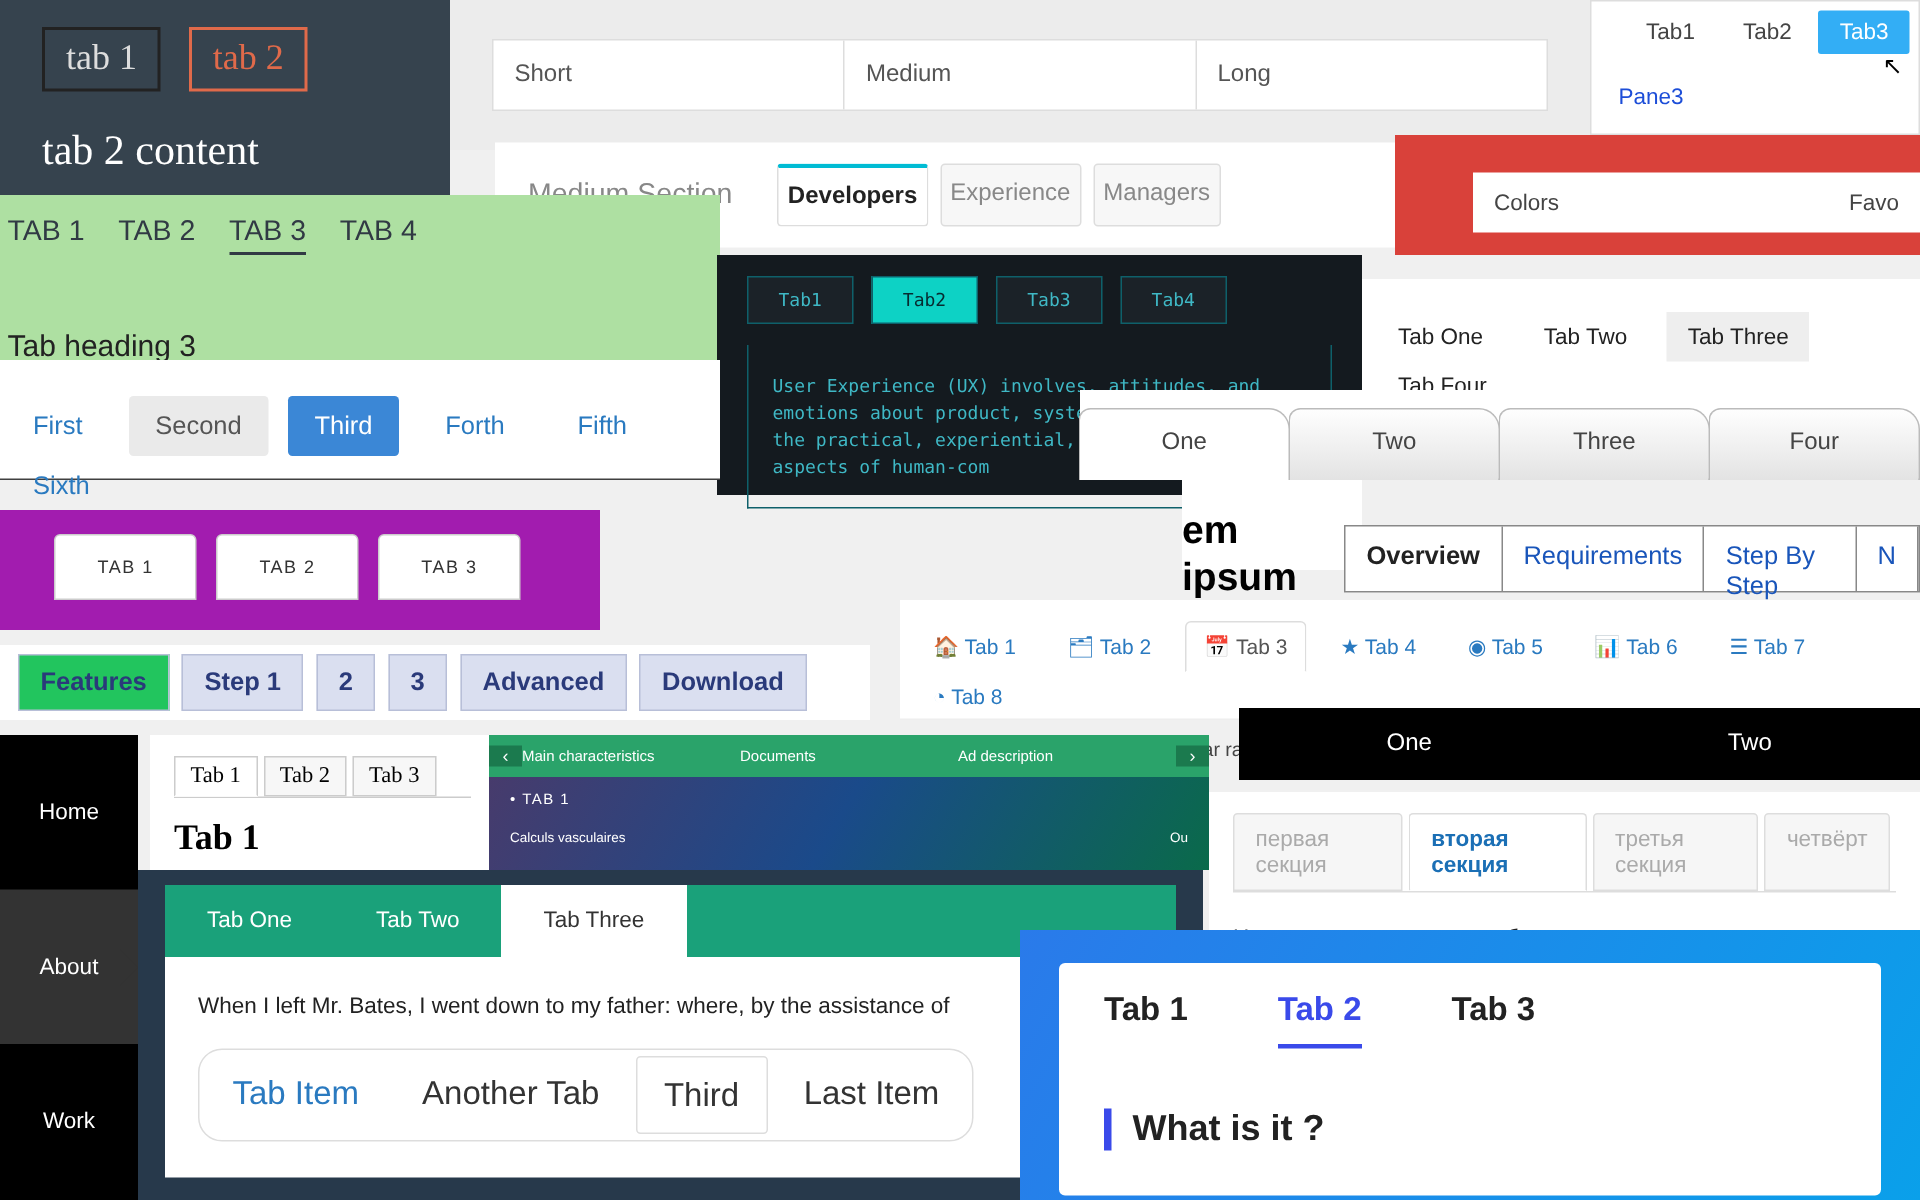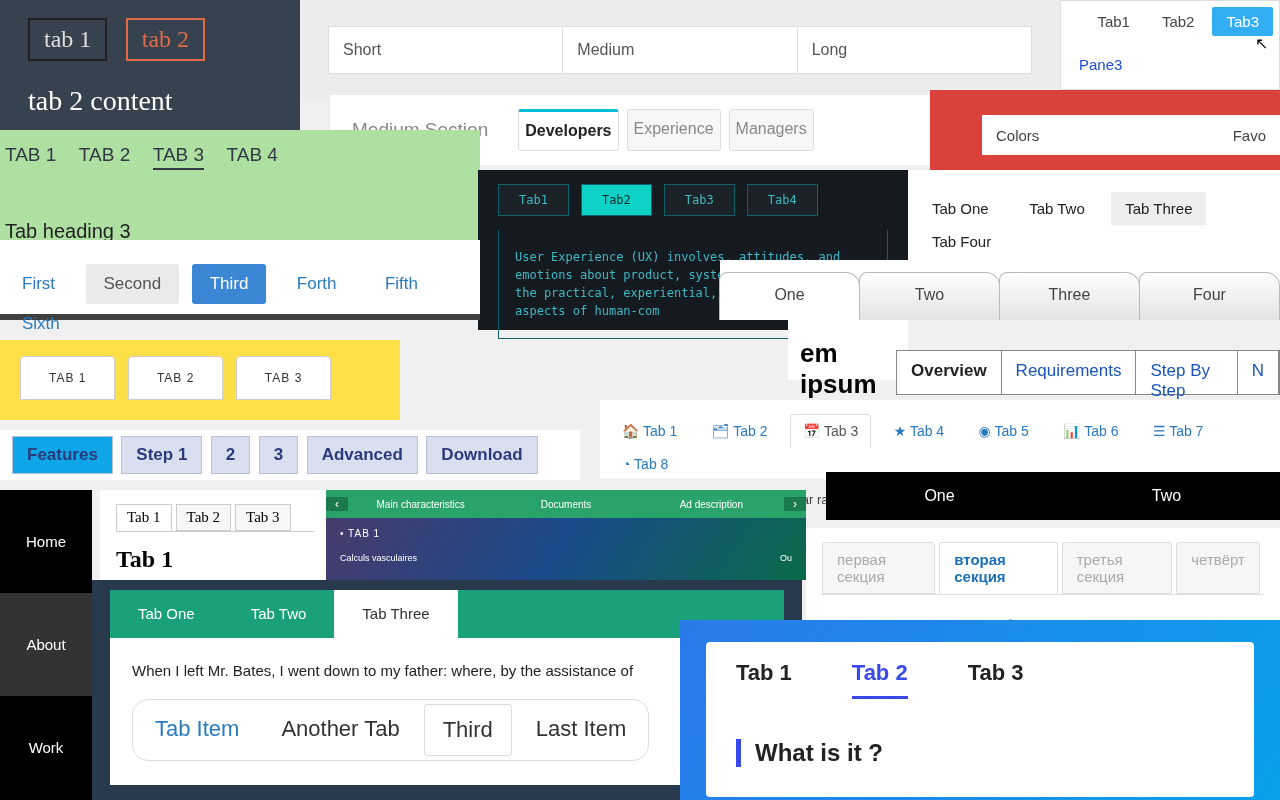--- a/index.html
+++ b/index.html
@@ -44,59 +44,59 @@
 #pF .hd{margin-top:50px;font-size:20px;color:#222}
 
 
 #pG{left:478px;top:170px;width:430px;height:160px;background:#141a1f;padding:14px 20px}
 #pG .row{display:flex;gap:12px}
 #pG .tb{background:#1b2228;border:1px solid #0e606a;color:#3fb8c5;font-size:12px;font-family:monospace;padding:8px 20px}
 #pG .tb.act{background:#0dd2c5;color:#072b30}
 #pG .txt{margin-top:14px;border:1px solid #0e606a;border-top:none;padding:18px 16px;color:#3fb8c5;font-family:monospace;font-size:12px;line-height:1.5}
 
 
-#pH{left:908px;top:170px;width:372px;height:90px;background:#fff;padding:22px 10px 0}
+#pH{left:908px;top:186px;width:372px;height:90px;background:#fff;padding:22px 10px 0}
 #pH .tb{display:inline-block;font-size:15px;padding:8px 14px;color:#222;margin-right:8px}
 #pH .tb.act{background:#eee}
 #pH .txt{margin-top:14px;font-size:14px;color:#222}
 
 
-#pI{left:0;top:240px;width:480px;height:80px;background:#fff;padding:24px 4px 0;border-bottom:6px solid #404040}
+#pI{left:0;top:240px;width:480px;height:80px;background:#fff;padding:24px 4px 0;border-bottom:1px solid #404040}
 #pI .tb{display:inline-block;font-size:17px;color:#2a7ac0;padding:10px 18px;margin-right:8px}
 #pI .tb.pill{background:#eaeaea;color:#555;border-radius:3px}
 #pI .tb.act{background:#3b87d6;color:#fff;border-radius:3px}
 
 
 #pJ{left:720px;top:260px;width:560px;height:60px;background:#fff;border-bottom:1px solid #bbb}
 #pJ .row{display:flex;height:48px;margin-top:12px}
 #pJ .tb{flex:1;text-align:center;line-height:44px;font-size:16px;color:#444;border:1px solid #bbb;border-bottom:none;border-radius:8px 14px 0 0;background:linear-gradient(#fefefe,#e3e3e3);margin-left:-1px}
 #pJ .tb.act{background:#fff}
 
 
-#pK{left:788px;top:320px;width:120px;height:60px;background:#fff;font-size:26px;font-weight:700;padding:18px 12px}
-
-
-#pL{left:0;top:340px;width:400px;height:80px;background:#fde047;padding:16px 20px}
+#pK{left:788px;top:320px;width:120px;height:60px;background:#fff;font-size:26px;font-weight:700;padding:18px 0}
+
+
+#pL{left:0;top:340px;width:400px;height:80px;background:#a21caf;padding:16px 36px}
 #pL .tb{display:inline-block;border:1px solid #ccc;border-radius:4px 4px 0 0;font-size:12px;letter-spacing:1px;padding:14px 28px;margin-right:8px;color:#333;background:#fff}
 
 
 #pM{left:896px;top:350px;width:384px;height:45px;background:#fff;border:1px solid #888;display:flex}
 #pM .tb{font-size:17px;padding:10px 14px;border-right:1px solid #888;color:#1955ba}
 #pM .tb.act{color:#222;font-weight:700}
 
 
 #pN{left:600px;top:400px;width:680px;height:80px;background:#fff;padding:14px 10px;border-bottom:1px solid #eee}
 #pN .tb{display:inline-block;font-size:14px;color:#2a7ac0;padding:8px 12px;margin-right:6px}
 #pN .tb.act{border:1px solid #ddd;border-bottom-color:#fff;border-radius:4px 4px 0 0;color:#555}
 #pN .txt{font-size:13px;color:#444;margin-top:12px}
 
 
 #pO{left:0;top:430px;width:580px;height:50px;background:#fff;padding:6px 12px}
 #pO .tb{display:inline-block;background:#dadff0;border:1px solid #b8bfd8;color:#2a3a7a;font-weight:700;font-size:17px;padding:8px 14px;margin-right:4px}
-#pO .tb.act{background:#0ea5e9}
+#pO .tb.act{background:#22c55e}
 
 
 #pP{left:826px;top:472px;width:454px;height:48px;background:#000;display:flex;color:#fff}
 #pP .tb{flex:1;text-align:center;line-height:48px;font-size:16px}
 
 
 #pQ{left:0;top:490px;width:92px;height:310px;background:#000}
 #pQ .tb{height:103px;display:flex;align-items:center;justify-content:center;color:#fff;font-size:15px;position:relative}
 #pQ .tb.act{background:#333}
 #pQ .tb.act:after{content:"";position:absolute;right:-12px;top:50%;margin-top:-12px;border:12px solid transparent;border-left-color:#333}
@@ -105,21 +105,21 @@
 #pR{left:100px;top:490px;width:230px;height:90px;background:#fff;padding:14px 16px}
 #pR .tb{display:inline-block;border:1px solid #ccc;font-family:"Times New Roman",serif;font-size:15px;padding:4px 10px;margin-right:4px;background:#f7f7f7}
 #pR .tb.act{background:#fff;border-bottom-color:#fff}
 #pR .row{border-bottom:1px solid #ccc;padding-bottom:0;display:flex}
 #pR .hd{font-family:"Times New Roman",serif;font-size:24px;font-weight:700;margin-top:14px}
 
 
 #pS{left:326px;top:490px;width:480px;height:90px;background:linear-gradient(120deg,#4a3a6a,#1a4a8a,#0a6a4a);color:#fff}
 #pS .bar{display:flex;align-items:center;background:#2aa36a;height:28px;font-size:10px}
 #pS .ar{width:22px;text-align:center;font-size:12px;background:#1b7a4e}
-#pS .tb{flex:1;text-align:center}
+#pS .tb{flex:1;text-align:left}
 #pS .sub{padding:10px 14px;font-size:10px;font-weight:400;letter-spacing:1px}
 #pS .row{padding:4px 14px;font-size:9px;display:flex;justify-content:space-between}
 
 
 #pT{left:806px;top:528px;width:474px;height:100px;background:#fff;padding:14px 16px}
 #pT .tb{display:inline-block;border:1px solid #ddd;border-radius:3px 3px 0 0;color:#aaa;font-size:15px;padding:8px 14px;margin-right:4px;background:#f6f6f6}
 #pT .tb.act{color:#1b6fb5;background:#fff;font-weight:700;border-bottom-color:#fff}
 #pT .row{border-bottom:1px solid #ddd;display:flex}
 #pT .txt{margin-top:22px;font-size:15px;color:#222}
 

